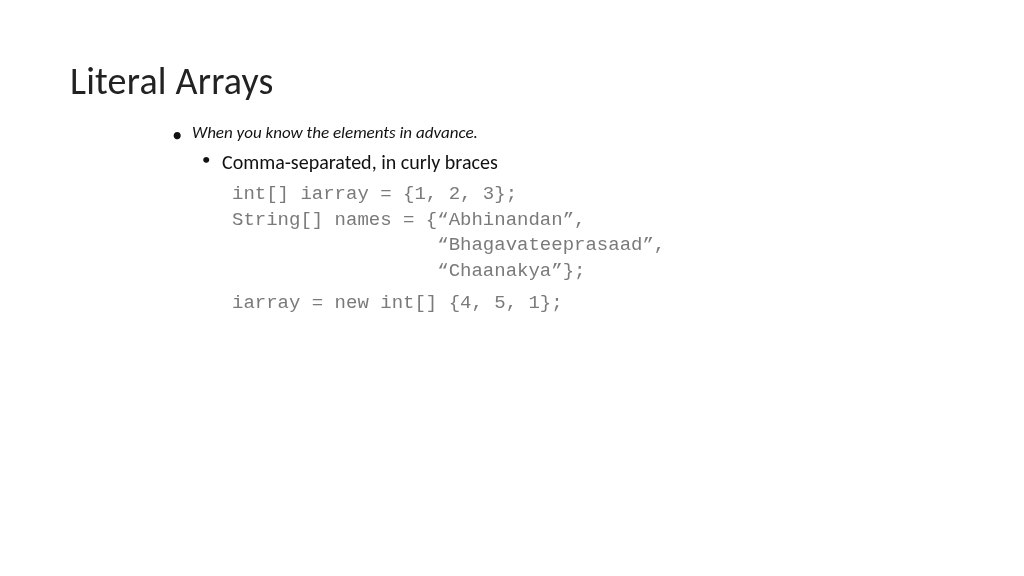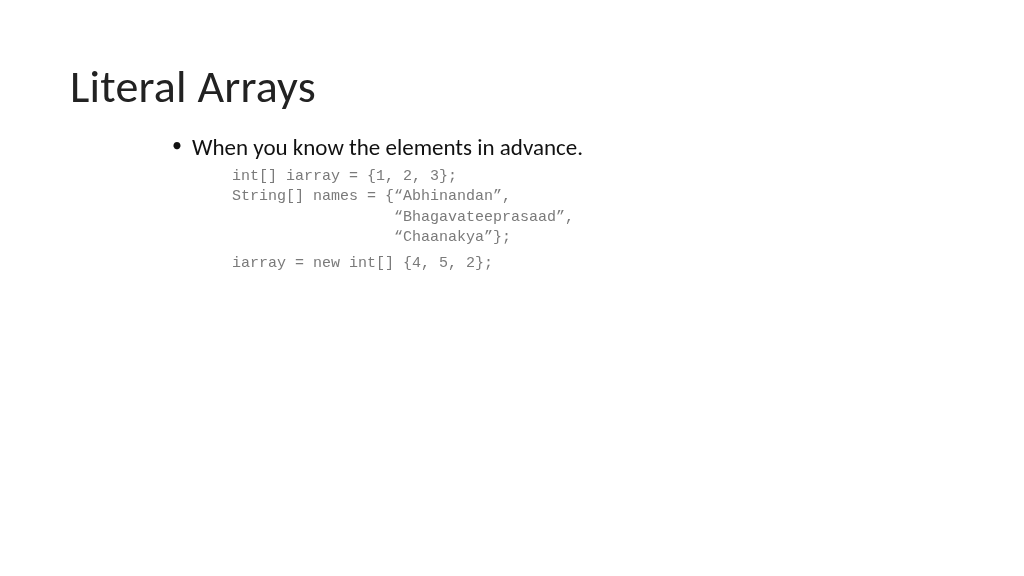--- a/index.html
+++ b/index.html
@@ -10,36 +10,37 @@
     body {
       width: 1024px;
       height: 576px;
       background: #ffffff;
       font-family: Calibri, "Segoe UI", Arial, sans-serif;
       color: #1a1a1a;
       padding: 58px 70px 40px 70px;
       overflow: hidden;
     }
     .title {
-      font-size: 46px;
+      font-size: 38px;
       font-weight: 400;
       color: #222;
       margin-bottom: 18px;
       letter-spacing: 0.2px;
     }
     .content {
       padding-left: 100px;
     }
     .bullet-l1 {
-      font-size: 23px;
+      font-size: 17px;
       color: #111;
       line-height: 1.35;
       position: relative;
       padding-left: 22px;
       margin-bottom: 4px;
+      font-style: italic;
     }
     .bullet-l1::before {
       content: "•";
       position: absolute;
       left: 2px;
       top: 0;
       font-size: 20px;
     }
     .bullet-l2 {
       font-size: 20px;
@@ -52,33 +53,34 @@
     }
     .bullet-l2::before {
       content: "•";
       position: absolute;
       left: 2px;
       top: 0;
       font-size: 17px;
     }
     .code {
       font-family: "Courier New", Courier, monospace;
-      font-size: 15px;
+      font-size: 19px;
       color: #7a7a7a;
       line-height: 1.35;
       margin-left: 62px;
       white-space: pre;
       margin-bottom: 6px;
     }
   </style>
 </head>
 <body>
 
 <div class="title">Literal Arrays</div>
 
 <div class="content">
   <div class="bullet-l1">When you know the elements in advance.</div>
+  <div class="bullet-l2">Comma-separated, in curly braces</div>
   <div class="code">int[] iarray = {1, 2, 3};
 String[] names = {“Abhinandan”,
                   “Bhagavateeprasaad”,
                   “Chaanakya”};</div>
-  <div class="code">iarray = new int[] {4, 5, 2};</div>
+  <div class="code">iarray = new int[] {4, 5, 1};</div>
 </div>
 
 </body></html>

